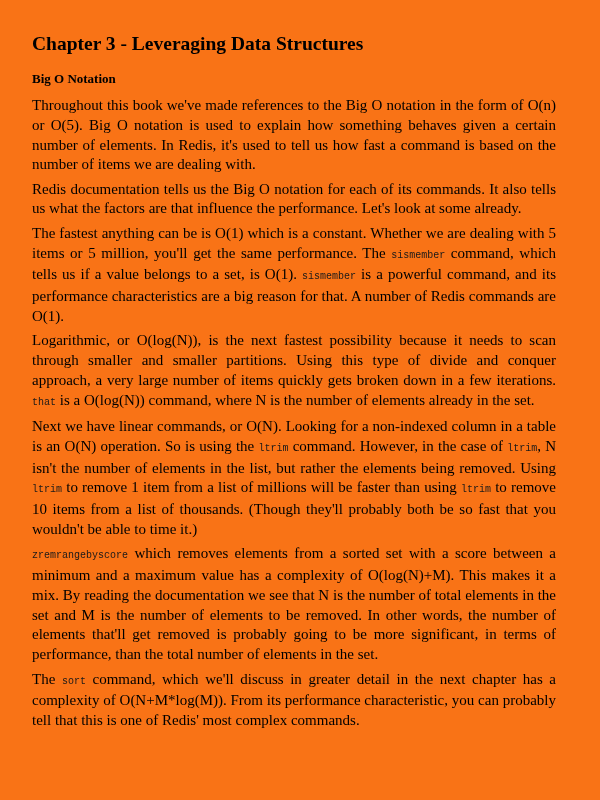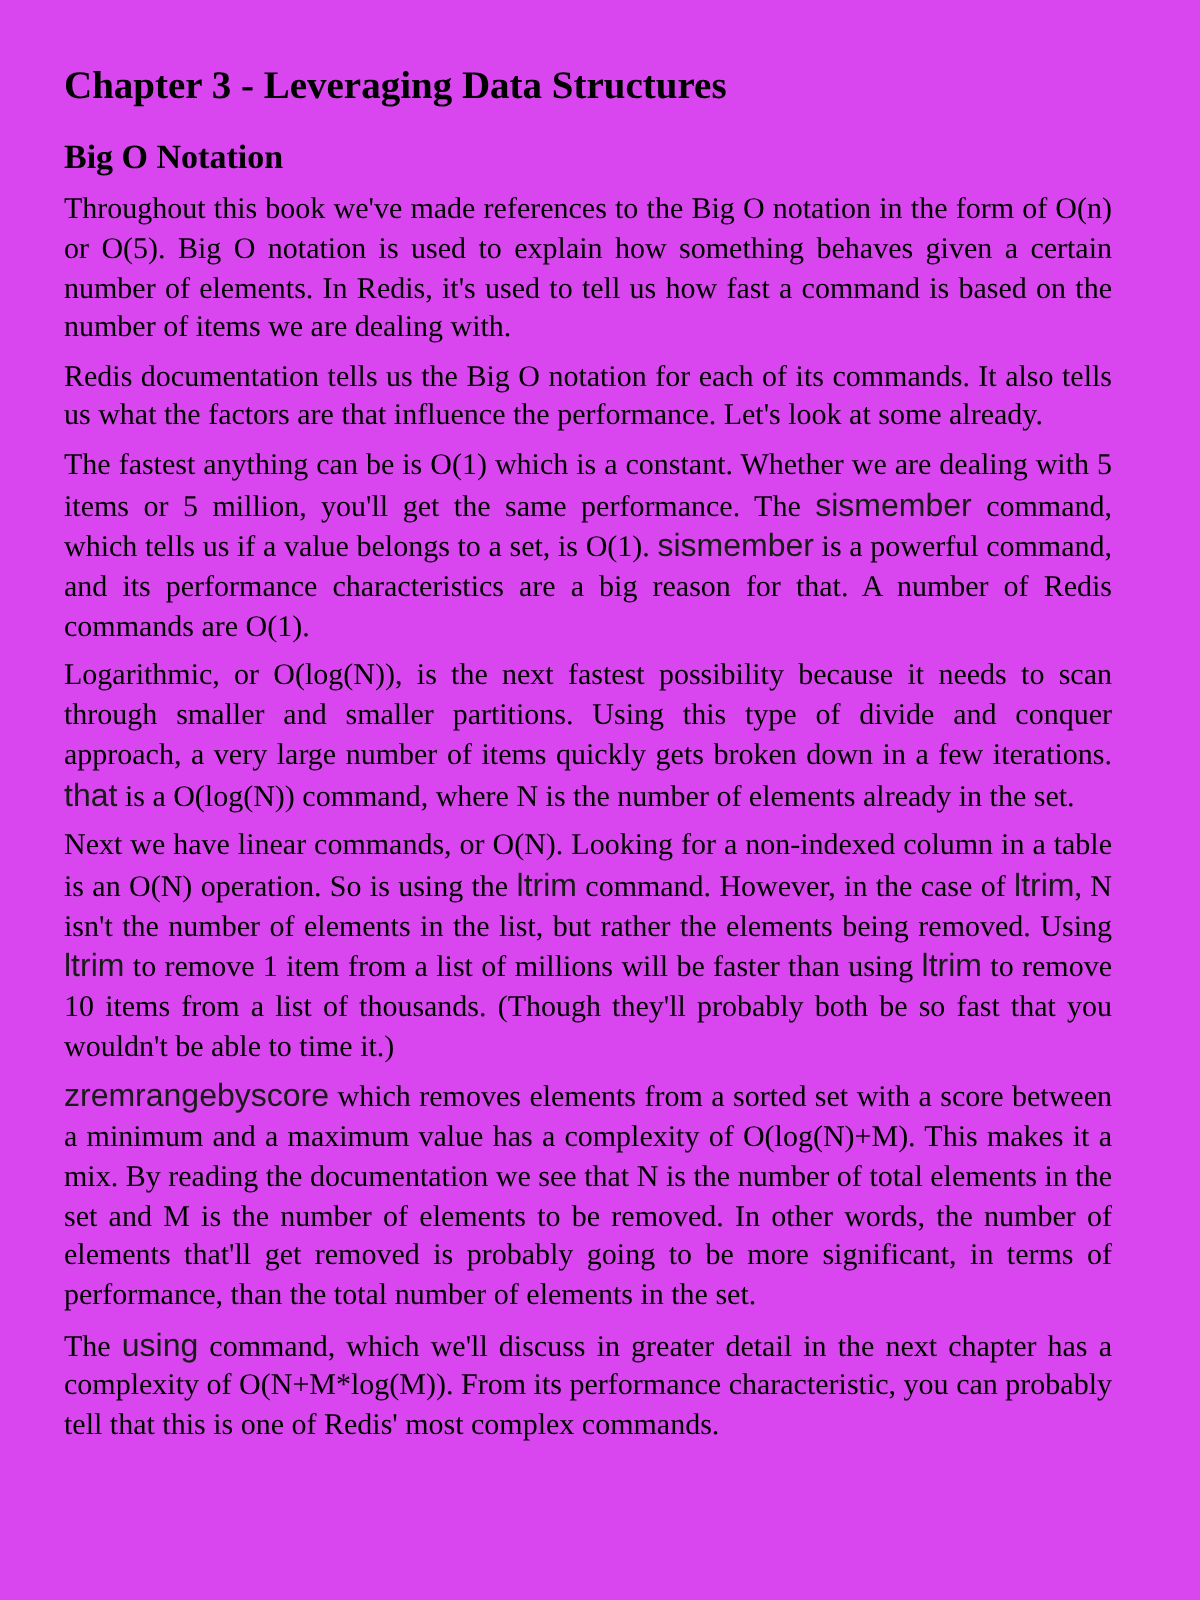--- a/index.html
+++ b/index.html
@@ -10,63 +10,63 @@
   body {
     width: 600px;
     height: 800px;
     overflow: hidden;
   }
   .page {
     box-sizing: border-box;
     width: 600px;
     height: 800px;
     padding: 32px 44px 0 32px;
-    background: #d946ef;
+    background: #f97316;
     color: #000000;
     font-family: "Liberation Serif", serif;
     font-size: 15px;
     line-height: 19.8px;
     overflow: hidden;
   }
   h1 {
     font-family: "Liberation Serif", serif;
     font-size: 19.5px;
     line-height: 23px;
     font-weight: bold;
     margin: 0 0 7px 0;
     padding: 0;
   }
   h2 {
     font-family: "Liberation Serif", serif;
-    font-size: 17px;
+    font-size: 13px;
     line-height: 19px;
     font-weight: bold;
     margin: 14px 0 8px 0;
     padding: 0;
   }
   p {
     margin: 0 0 4.5px 0;
     padding: 0;
     text-align: justify;
   }
   code {
-    font-family: Liberation Sans, sans-serif;
-    font-size: 16px;
+    font-family: Liberation Mono, monospace;
+    font-size: 10px;
     font-weight: normal;
     color: #1a1a1a;
   }
 </style>
 </head>
 <body>
 
 <div class="page">
   <h1>Chapter 3 - Leveraging Data Structures</h1>
   <div>
       <h2>Big O Notation</h2>
       <p><span>Throughout this book we've made references to the Big O notation in the form of O(n) or O(5). Big O notation is used to explain how something behaves given a certain number of elements. In Redis, it's used to tell us how fast a command is based on the number of items we are dealing with.</span></p>
       <p><span>Redis documentation tells us the Big O notation for each of its commands. It also tells us what the factors are that influence the performance. Let's look at some already.</span></p>
       <p><span>The fastest anything can be is O(1) which is a constant. Whether we are dealing with 5 items or 5 million, you'll get the same performance. The </span><code>sismember</code><span> command, which tells us if a value belongs to a set, is O(1). </span><code>sismember</code><span> is a powerful command, and its performance characteristics are a big reason for that. A number of Redis commands are O(1).</span></p>
       <p><span>Logarithmic, or O(log(N)), is the next fastest possibility because it needs to scan through smaller and smaller partitions. Using this type of divide and conquer approach, a very large number of items quickly gets broken down in a few iterations. </span><code>that</code><span> is a O(log(N)) command, where N is the number of elements already in the set.</span></p>
       <p><span>Next we have linear commands, or O(N). Looking for a non-indexed column in a table is an O(N) operation. So is using the </span><code>ltrim</code><span> command. However, in the case of </span><code>ltrim</code><span>, N isn't the number of elements in the list, but rather the elements being removed. Using </span><code>ltrim</code><span> to remove 1 item from a list of millions will be faster than using </span><code>ltrim</code><span> to remove 10 items from a list of thousands. (Though they'll probably both be so fast that you wouldn't be able to time it.)</span></p>
       <p><code>zremrangebyscore</code><span> which removes elements from a sorted set with a score between a minimum and a maximum value has a complexity of O(log(N)+M). This makes it a mix. By reading the documentation we see that N is the number of total elements in the set and M is the number of elements to be removed. In other words, the number of elements that'll get removed is probably going to be more significant, in terms of performance, than the total number of elements in the set.</span></p>
-      <p><span>The </span><code>using</code><span> command, which we'll discuss in greater detail in the next chapter has a complexity of O(N+M*log(M)). From its performance characteristic, you can probably tell that this is one of Redis' most complex commands.</span></p>
+      <p><span>The </span><code>sort</code><span> command, which we'll discuss in greater detail in the next chapter has a complexity of O(N+M*log(M)). From its performance characteristic, you can probably tell that this is one of Redis' most complex commands.</span></p>
     </div>
 </div>
 
 </body></html>

